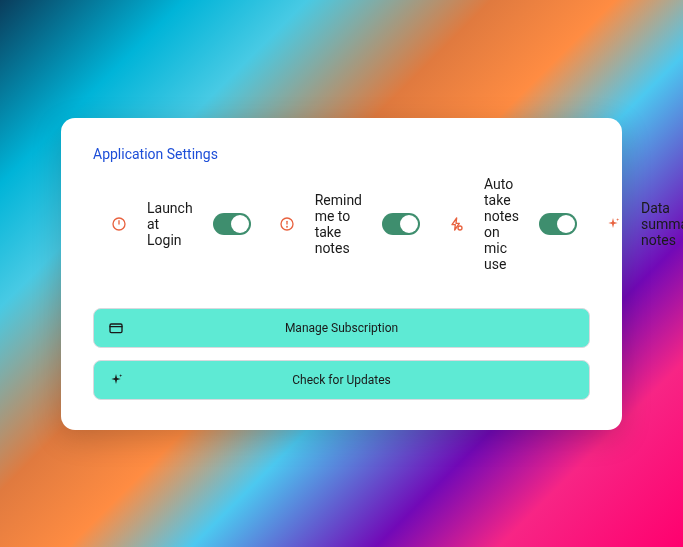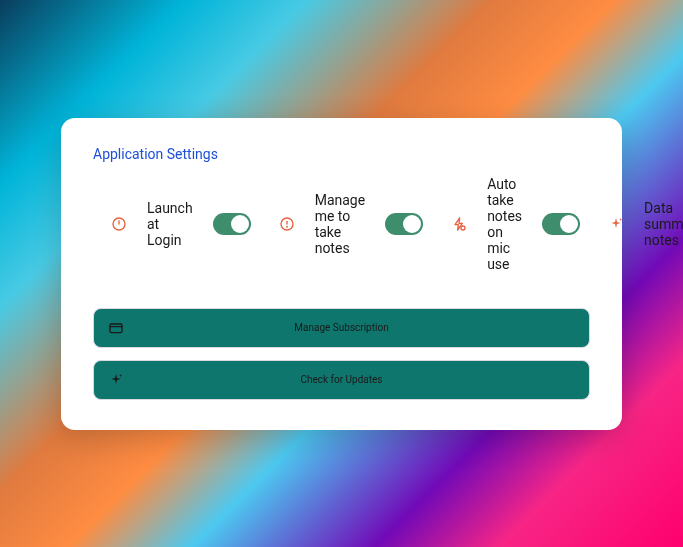--- a/index.html
+++ b/index.html
@@ -93,26 +93,26 @@
       display: flex;
       flex-direction: column;
       gap: 12px;
       margin-top: 14px;
     }
     .action-button {
       display: flex;
       align-items: center;
       border: 1px solid #d9d9de;
       border-radius: 8px;
-      background: #0f766e;
+      background: #5eead4;
       height: 40px;
       padding: 0 14px;
       cursor: pointer;
       font-family: inherit;
-      font-size: 10px;
+      font-size: 12px;
       color: #1a1a1a;
       text-align: left;
       width: 100%;
       position: relative;
     }
     .action-icon {
       width: 16px;
       height: 16px;
       display: flex;
       align-items: center;
@@ -152,21 +152,21 @@
     </div>
 
     <div class="setting-row">
       <span class="setting-icon">
         <svg viewBox="0 0 24 24" fill="none" stroke="currentColor" stroke-width="2" stroke-linecap="round">
           <circle cx="12" cy="12" r="9"></circle>
           <line x1="12" y1="8" x2="12" y2="12"></line>
           <circle cx="12" cy="16" r="0.5" fill="currentColor"></circle>
         </svg>
       </span>
-      <span class="setting-label">Manage me to take notes</span>
+      <span class="setting-label">Remind me to take notes</span>
       <div class="toggle"></div>
     </div>
 
     <div class="setting-row">
       <span class="setting-icon">
         <svg viewBox="0 0 24 24" fill="none" stroke="currentColor" stroke-width="2" stroke-linecap="round" stroke-linejoin="round">
           <path d="M13 3 L6 13 L11 13 L10 21 L17 11 L12 11 Z"></path>
           <circle cx="18" cy="18" r="3"></circle>
         </svg>
       </span>

